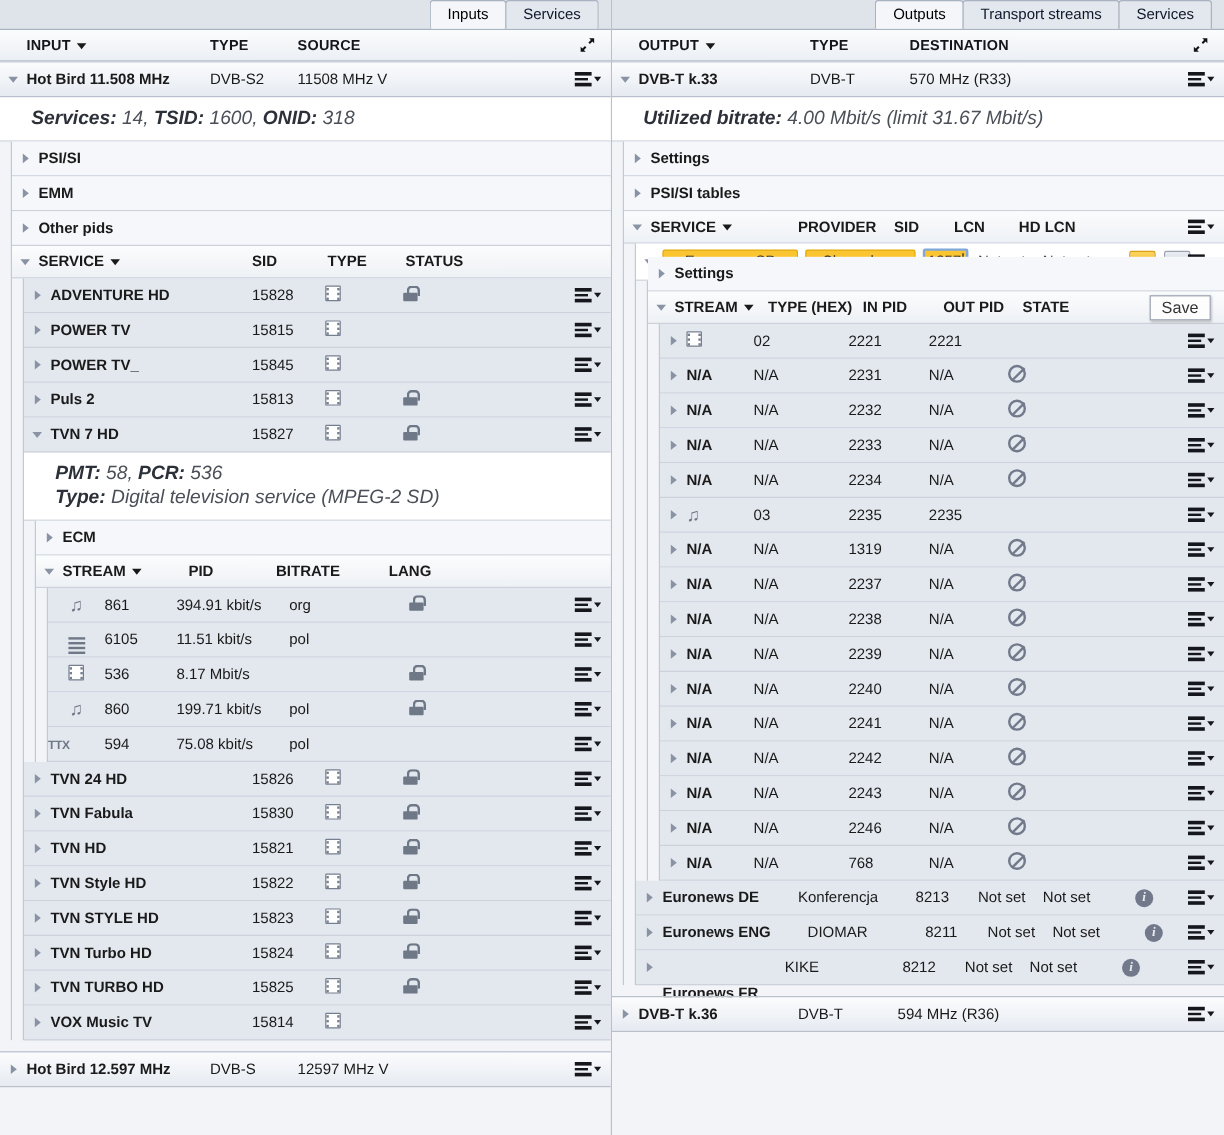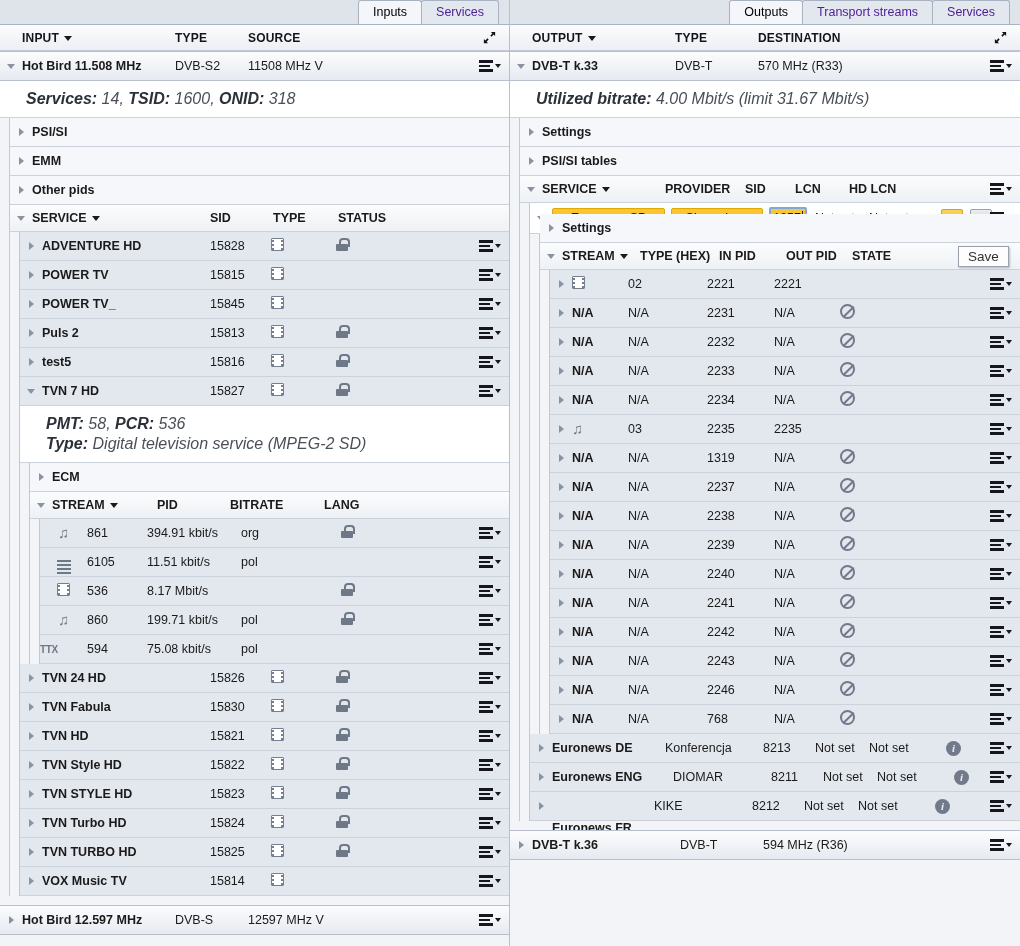--- a/index.html
+++ b/index.html
@@ -18,21 +18,21 @@
 
   
   .tabbar {
     height: 25px; background: #dfe3ea;
     display: flex; justify-content: flex-end; align-items: flex-end;
     padding-right: 10px; position: relative;
     border-bottom: 1px solid #a9b2c0;
   }
   .tab {
     height: 24px; line-height: 23px; padding: 0 14px;
-    font-size: 12.5px; color: #4c1d95;
+    font-size: 12.5px; color: #0f172a;
     background: #e3e7ee;
     border: 1px solid #a9b2c0; border-bottom: none;
     border-radius: 3px 3px 0 0;
     margin-left: -1px; cursor: pointer; white-space: nowrap;
   }
   .tab.active { background: #f4f6f9; color:#000; position: relative; z-index:2; }
 
   
   .colhead {
     height: 26px; display: flex; align-items: center;
@@ -301,39 +301,20 @@
                 <span class="menu-wrap">
                   <span class="hamb">
                     <i></i>
                     <i></i>
                     <i></i>
                   </span>
                   <span class="hamb-tri"></span>
                 </span>
               </span>
           </div>
-          <div class="row alt">
-            <span class="tw">
-                <span class="tri right"></span>
-              </span>
-            <span class="bold" style="width:168px;">test5</span>
-            <span style="width:61px;">15816</span>
-            <span style="width:65px;"><span class="film"></span></span>
-            <span><span class="lock"></span></span>
-            <span class="menu-cell">
-                <span class="menu-wrap">
-                  <span class="hamb">
-                    <i></i>
-                    <i></i>
-                    <i></i>
-                  </span>
-                  <span class="hamb-tri"></span>
-                </span>
-              </span>
-          </div>
 
           <div class="row alt">
             <span class="tw">
                 <span class="tri down"></span>
               </span>
             <span class="bold" style="width:168px;">TVN 7 HD</span>
             <span style="width:61px;">15827</span>
             <span style="width:65px;"><span class="film"></span></span>
             <span><span class="lock"></span></span>
             <span class="menu-cell">
@@ -1166,21 +1147,21 @@
           </div>
         </div>
       </div>
 
       <div style="height:9px;background:#f2f4f7;"></div>
 
       <div class="row top-item">
         <span class="tw">
             <span class="tri right"></span>
           </span>
-        <span class="bold" style="width:148px;">DVB-T k.36</span>
+        <span class="bold" style="width:133px;">DVB-T k.36</span>
         <span style="width:83px;">DVB-T</span>
         <span>594 MHz (R36)</span>
         <span class="menu-cell">
             <span class="menu-wrap">
               <span class="hamb">
                 <i></i>
                 <i></i>
                 <i></i>
               </span>
               <span class="hamb-tri"></span>

